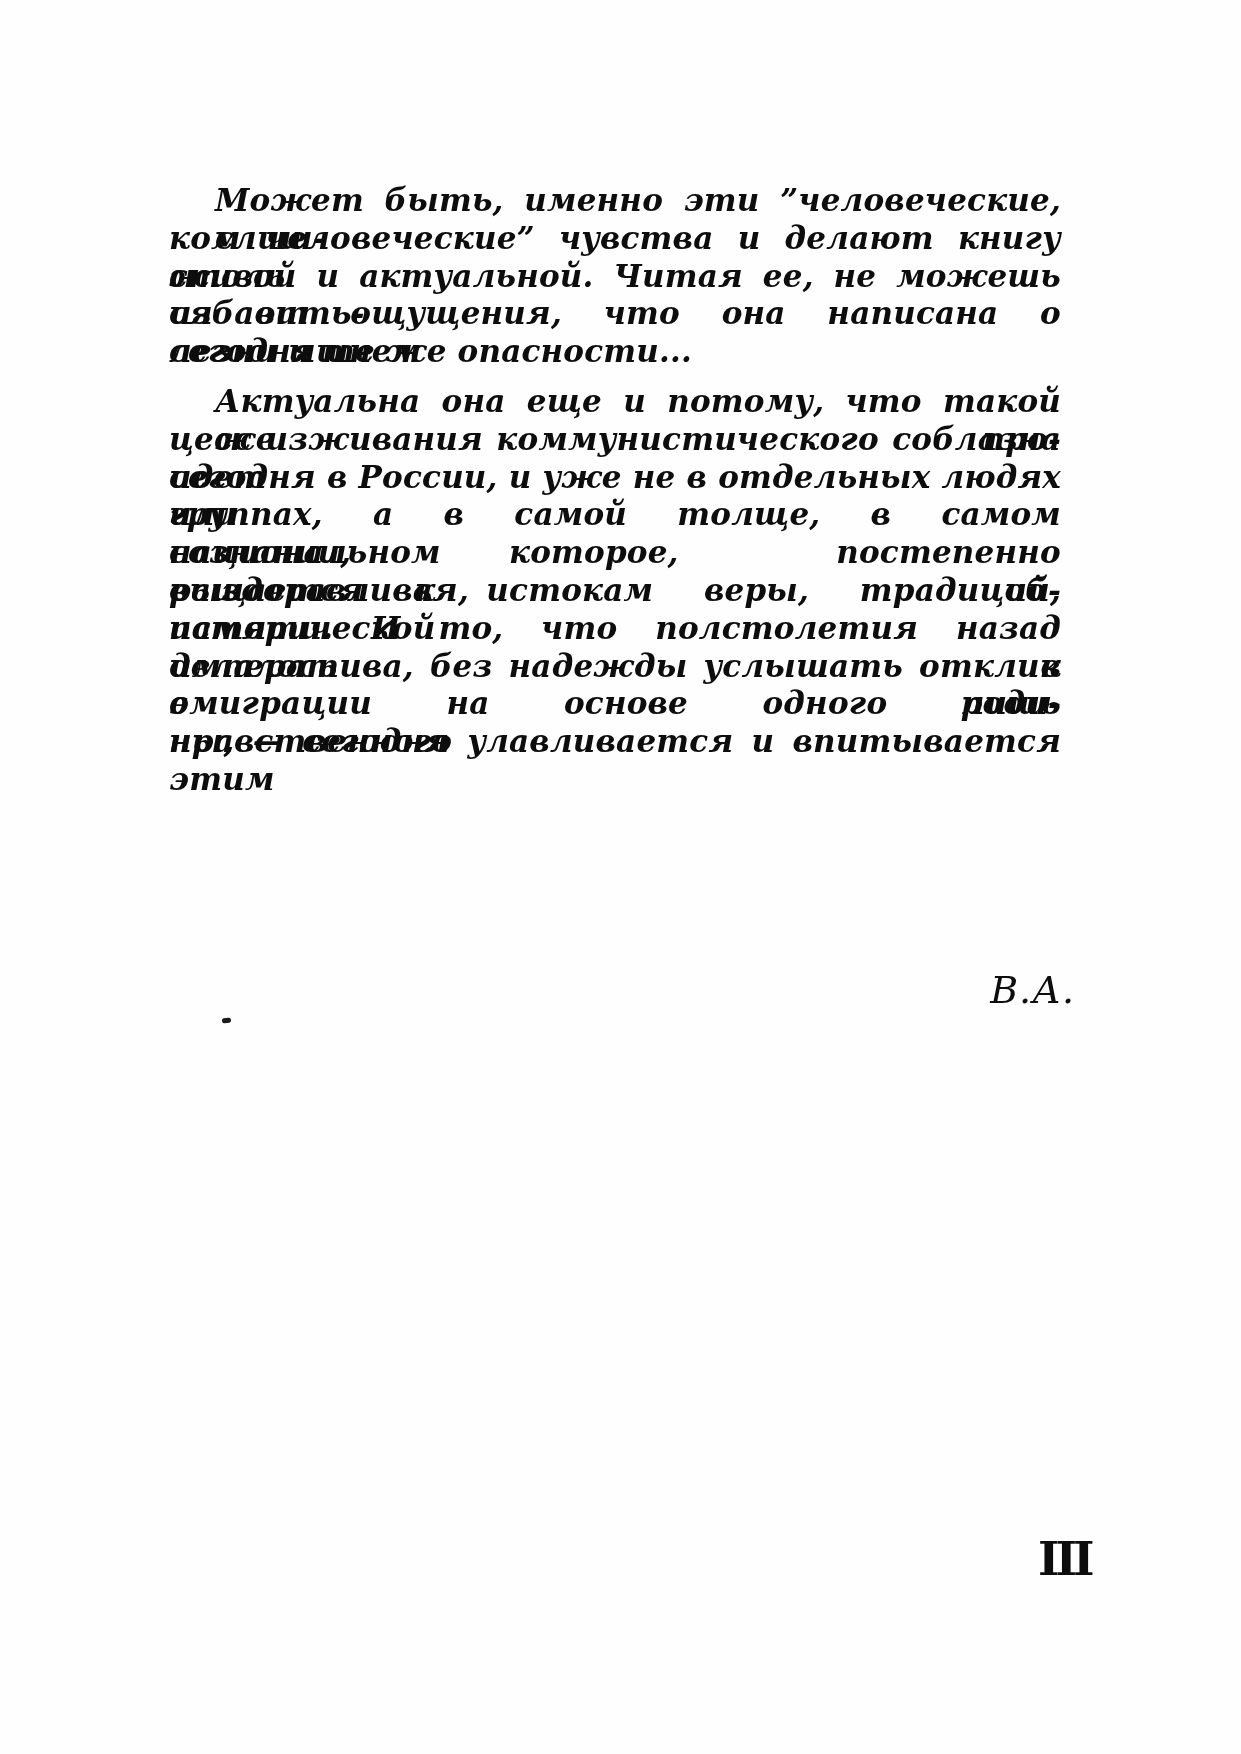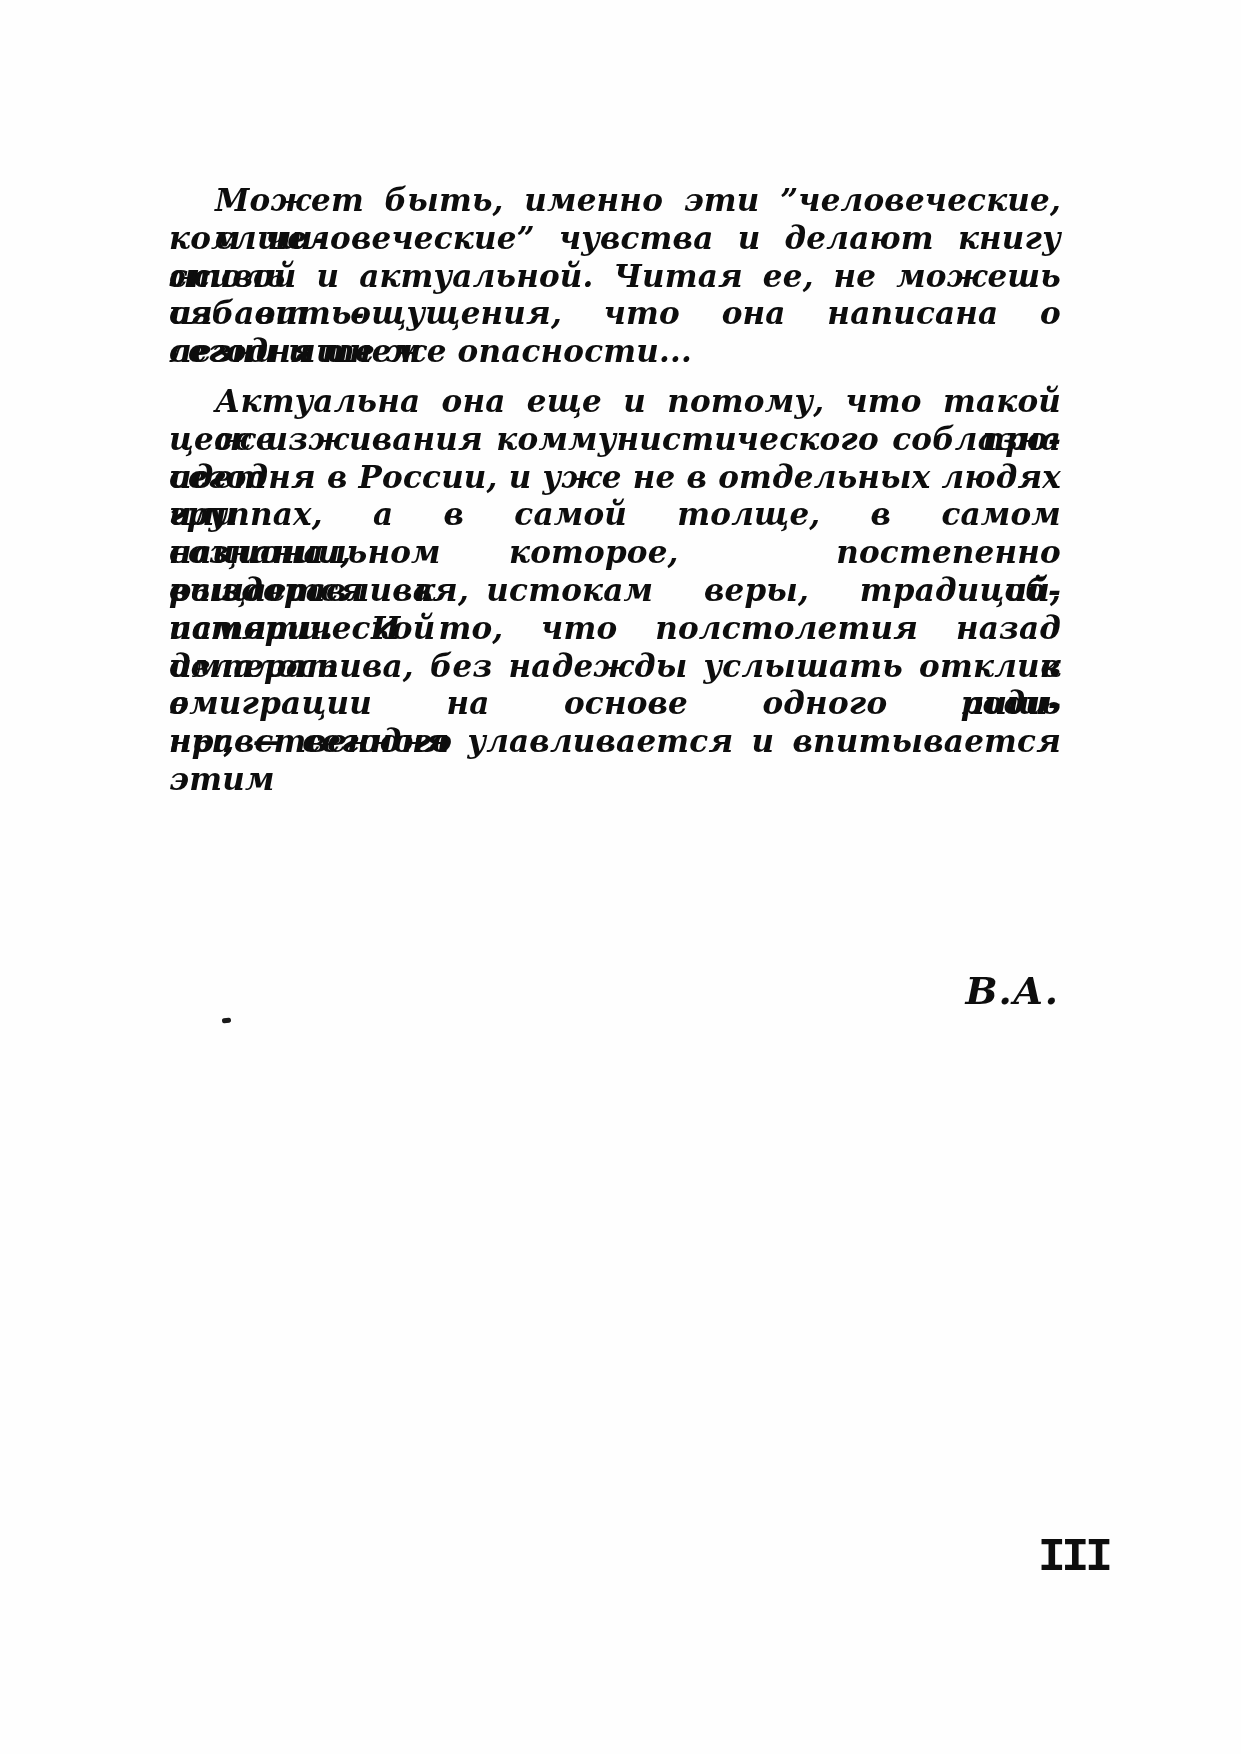--- a/index.html
+++ b/index.html
@@ -41,24 +41,24 @@
   .line--indent {
     box-sizing: border-box;
     padding-left: 46px;
   }
   .line--last {
     text-align-last: left;
   }
   .signature {
     position: absolute;
     top: 968px;
-    right: 182px;
+    right: 166px;
     font-size: 38px;
     font-style: italic;
-    font-weight: 700;
+    font-weight: 400;
     letter-spacing: 1px;
     color: #0d0d0d;
   }
   .ink-speck {
     position: absolute;
     left: 222px;
     top: 1018px;
     width: 9px;
     height: 5px;
     background: #1a1a1a;
@@ -67,21 +67,20 @@
   }
   .page-number {
     position: absolute;
     left: 1038px;
     top: 1532px;
     font-size: 46px;
     font-weight: 700;
     font-style: normal;
     letter-spacing: -4px;
     color: #0d0d0d;
-    font-family: Liberation Mono, monospace;
   }
 </style>
 </head>
 <body>
 
 <div class="page">
 
   <div class="text-block">
 
     <div class="para">

